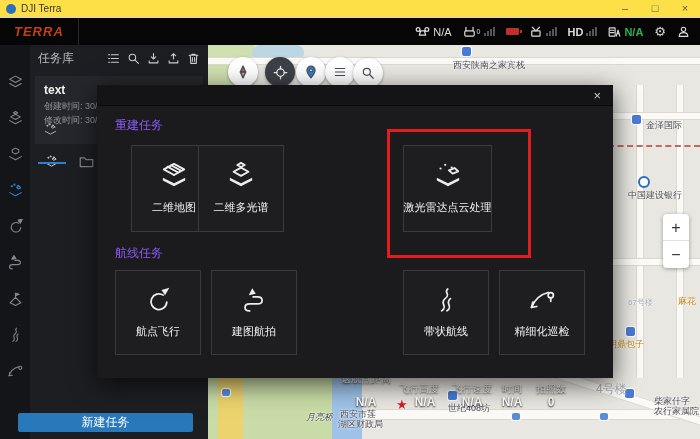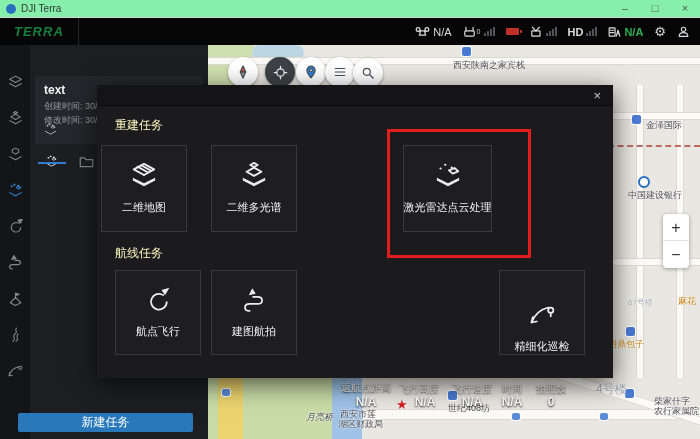--- a/index.html
+++ b/index.html
@@ -1,27 +1,27 @@
 <!DOCTYPE html>
 <html><head>
 <meta charset="utf-8">
 <style>
   html,body{margin:0;padding:0;}
   body{width:700px;height:439px;position:relative;overflow:hidden;
        font-family:"Liberation Sans","DejaVu Sans",sans-serif;background:#000;
        -webkit-font-smoothing:antialiased;}
   .abs{position:absolute;}
   
-  .titlebar{left:0;top:0;width:700px;height:18px;background:#86efac;color:#333;
+  .titlebar{left:0;top:0;width:700px;height:18px;background:#fde047;color:#333;
             font-size:10px;display:flex;align-items:center;border-bottom:1px solid #d5d5d5;box-sizing:border-box;}
   .app-ico{width:10px;height:10px;border-radius:50%;background:#2b6fc0;margin:0 5px 0 6px;}
   .win-controls{margin-left:auto;display:flex;}
   .win-btn{width:30px;text-align:center;color:#555;font-size:11px;line-height:17px;}
   .appbar{left:0;top:18px;width:700px;height:27px;background:#060607;display:flex;align-items:center;}
-  .logo{color:#15803d;font-style:italic;font-weight:bold;font-size:13px;letter-spacing:1px;
+  .logo{color:#c2410c;font-style:italic;font-weight:bold;font-size:13px;letter-spacing:1px;
         padding:0 14px;border-right:1px solid #26262a;height:27px;line-height:27px;}
   .status{margin-left:auto;display:flex;align-items:center;gap:11px;padding-right:10px;color:#dcdcde;font-size:11px;}
   .st{display:inline-flex;align-items:center;gap:3px;}
   .bars{display:inline-flex;gap:1px;align-items:flex-end;height:9px;}
   .bars i{width:2px;background:#54545a;display:block;}
   .bars i:nth-child(1){height:3px}.bars i:nth-child(2){height:5px}
   .bars i:nth-child(3){height:7px}.bars i:nth-child(4){height:9px}
   .batt{width:13px;height:7px;background:#c03028;border-radius:1px;position:relative;}
   .batt:after{content:"";position:absolute;right:-3px;top:2px;width:2px;height:3px;background:#c03028;}
   .rtk-val{color:#2fae53;font-weight:bold;}
@@ -65,21 +65,21 @@
            box-shadow:0 1px 4px rgba(0,0,0,.35);text-align:center;color:#333;}
   .zoomctl .z{font-size:16px;line-height:27px;height:27px;}
   .zoomctl .z:first-child{border-bottom:1px solid #e0e0e0;box-sizing:border-box;}
   .tele-label{position:absolute;font-size:10px;color:#f2f2f2;text-shadow:0 1px 2px rgba(0,0,0,.9);text-align:center;}
   .tele-value{position:absolute;font-size:12px;font-weight:bold;color:#fff;text-shadow:0 1px 2px rgba(0,0,0,.9);text-align:center;}
   
   .modal{left:97px;top:85px;width:516px;height:293px;background:#1b1b1d;box-shadow:0 6px 24px rgba(0,0,0,.65);}
   .modal-head{position:absolute;left:0;top:0;width:516px;height:21px;background:#141416;border-bottom:1px solid #0a0a0b;box-sizing:border-box;}
   .modal-title{position:absolute;left:0;top:4px;width:516px;text-align:center;color:#dddddf;font-size:12px;}
   .modal-close{position:absolute;right:12px;top:3px;color:#cccccf;font-size:13px;line-height:15px;}
-  .section-label{position:absolute;color:#fef9c3;font-size:12px;}
+  .section-label{position:absolute;color:#8b5cf6;font-size:12px;}
   .card{position:absolute;width:86px;background:#1e1e20;border:1px solid #3a3a3c;box-sizing:border-box;
         display:flex;flex-direction:column;align-items:center;justify-content:center;gap:12px;color:#ededef;}
   .card-label{font-size:11px;color:#f2f2f3;white-space:nowrap;}
   .row1{top:60px;height:87px;}
   .row2{top:185px;height:85px;}
   .hilite{position:absolute;left:290px;top:44px;width:144px;height:129px;border:3px solid #e11d1d;box-sizing:border-box;}
   svg{stroke:currentColor;fill:none;stroke-width:2;stroke-linecap:round;stroke-linejoin:round;}
 </style>
 </head>
 <body>
@@ -198,20 +198,41 @@
       <path d="M17 27c8-5-3-9 4-14"></path>
     </svg>
   <svg width="17" height="15" viewBox="0 0 32 28">
       <path d="M4 24C7 14 14 9 22 7"></path>
       <path d="M4 24l1-6M4 24l6-1"></path>
       <circle cx="25" cy="9" r="3"></circle>
     </svg>
 </div>
 
 <div class="abs panel">
+  <div class="panel-head">
+    <span>任务库</span>
+    <span class="panel-icons">
+      <svg width="13" height="13" viewBox="0 0 24 24">
+          <path d="M8 5h13M8 12h13M8 19h13M3 5h2M3 12h2M3 19h2"></path>
+        </svg>
+      <svg width="13" height="13" viewBox="0 0 24 24">
+          <circle cx="10" cy="10" r="6"></circle>
+          <path d="M15 15l6 6"></path>
+        </svg>
+      <svg width="13" height="13" viewBox="0 0 24 24">
+          <path d="M12 3v10M8 9l4 4 4-4M4 16v4h16v-4"></path>
+        </svg>
+      <svg width="13" height="13" viewBox="0 0 24 24">
+          <path d="M12 13V3M8 7l4-4 4 4M4 16v4h16v-4"></path>
+        </svg>
+      <svg width="13" height="13" viewBox="0 0 24 24">
+          <path d="M4 6h16M9 6V4h6v2M6 6l1 15h10l1-15M10 10v7M14 10v7"></path>
+        </svg>
+    </span>
+  </div>
   <div class="task-card">
     <div class="task-title">text</div>
     <div class="task-meta">创建时间: 30/1</div>
     <div class="task-meta">修改时间: 30/1</div>
     <span class="task-type-ico">
       <svg width="15" height="13" viewBox="0 0 32 28">
           <circle cx="9" cy="6" r="1" fill="currentColor"></circle>
           <circle cx="14" cy="3" r="1" fill="currentColor"></circle>
           <circle cx="21" cy="5" r="1" fill="currentColor"></circle>
           <path d="M18 8l5-2 3 3-5 2z"></path>
@@ -306,47 +327,47 @@
         <circle cx="10" cy="10" r="6"></circle>
         <path d="M15 15l6 6"></path>
       </svg>
   </div>
 
   <div class="zoomctl">
     <div class="z">+</div>
     <div class="z">−</div>
   </div>
 
-  <div class="tele-label" style="left:122px;top:336px;width:72px;">返航点距离</div>
+  <div class="tele-label" style="left:122px;top:327px;width:72px;">返航点距离</div>
   <div class="tele-value" style="left:122px;top:350px;width:72px;">N/A</div>
   <div class="tele-label" style="left:182px;top:337px;width:58px;">飞行高度</div>
   <div class="tele-value" style="left:188px;top:350px;width:58px;">N/A</div>
   <div class="tele-label" style="left:235px;top:337px;width:58px;">飞行速度</div>
   <div class="tele-value" style="left:235px;top:350px;width:58px;">N/A</div>
   <div class="tele-label" style="left:284px;top:337px;width:40px;">时间</div>
   <div class="tele-value" style="left:284px;top:350px;width:40px;">N/A</div>
   <div class="tele-label" style="left:318px;top:337px;width:50px;">拍照数</div>
   <div class="tele-value" style="left:318px;top:350px;width:50px;">0</div>
 </div>
 
 <div class="abs modal">
   <div class="modal-head"></div>
   <div class="modal-close">×</div>
 
   <div class="section-label" style="left:18px;top:32px;">重建任务</div>
 
-  <div class="card row1" style="left:4px;gap:12px;">
+  <div class="card row1" style="left:34px;gap:12px;">
     <svg width="30" height="26" viewBox="0 0 32 28">
         <path d="M16 2 5 8l11 6 11-6z"></path>
         <path d="M9 5l11 6M13 3.5l10 5.5M16 14v0"></path>
         <path d="M4 17l12 6 12-6v3l-12 6-12-6z" fill="currentColor" stroke="none"></path>
       </svg>
     <span class="card-label">二维地图</span>
   </div>
-  <div class="card row1" style="left:114px;font-family:Liberation Mono, monospace;">
+  <div class="card row1" style="left:101px;font-family:Liberation Mono, monospace;">
     <svg width="30" height="26" viewBox="0 0 32 28">
         <path d="M16 6 8 10.5l8 4.5 8-4.5z"></path>
         <path d="M16 1l4 2.2L16 5.4l-4-2.2z"></path>
         <path d="M4 17l12 6 12-6v3l-12 6-12-6z" fill="currentColor" stroke="none"></path>
       </svg>
     <span class="card-label">二维多光谱</span>
   </div>
   <div class="card row1" style="left:306px;width:89px;">
     <svg width="30" height="26" viewBox="0 0 32 28">
         <circle cx="8" cy="7" r="1.2" fill="currentColor" stroke="none"></circle>
@@ -367,21 +388,28 @@
       </svg>
     <span class="card-label">航点飞行</span>
   </div>
   <div class="card row2" style="left:114px;">
     <svg width="28" height="25" viewBox="0 0 32 28">
         <path d="M11 27c-7 0-7-8 0-8h9c7 0 7-8 0-8h-5"></path>
         <path d="M10 9l4-8 4 6.5z" fill="currentColor" stroke="none"></path>
       </svg>
     <span class="card-label">建图航拍</span>
   </div>
-  <div class="card row2" style="left:402px;justify-content:flex-end;">
+  <div class="card row2" style="left:306px;">
+    <svg width="28" height="25" viewBox="0 0 32 28">
+        <path d="M11 27c8-5-3-9 4-14s-2-7 3-11"></path>
+        <path d="M17 27c8-5-3-9 4-14"></path>
+      </svg>
+    <span class="card-label">带状航线</span>
+  </div>
+  <div class="card row2" style="left:402px;">
     <svg width="28" height="25" viewBox="0 0 32 28">
         <path d="M4 23C8 13 15 8 23 6"></path>
         <path d="M4 23l1.5-6M4 23l6-1"></path>
         <circle cx="26" cy="9" r="3"></circle>
         <path d="M26 12v4"></path>
       </svg>
     <span class="card-label">精细化巡检</span>
   </div>
 
   <div class="hilite"></div>

